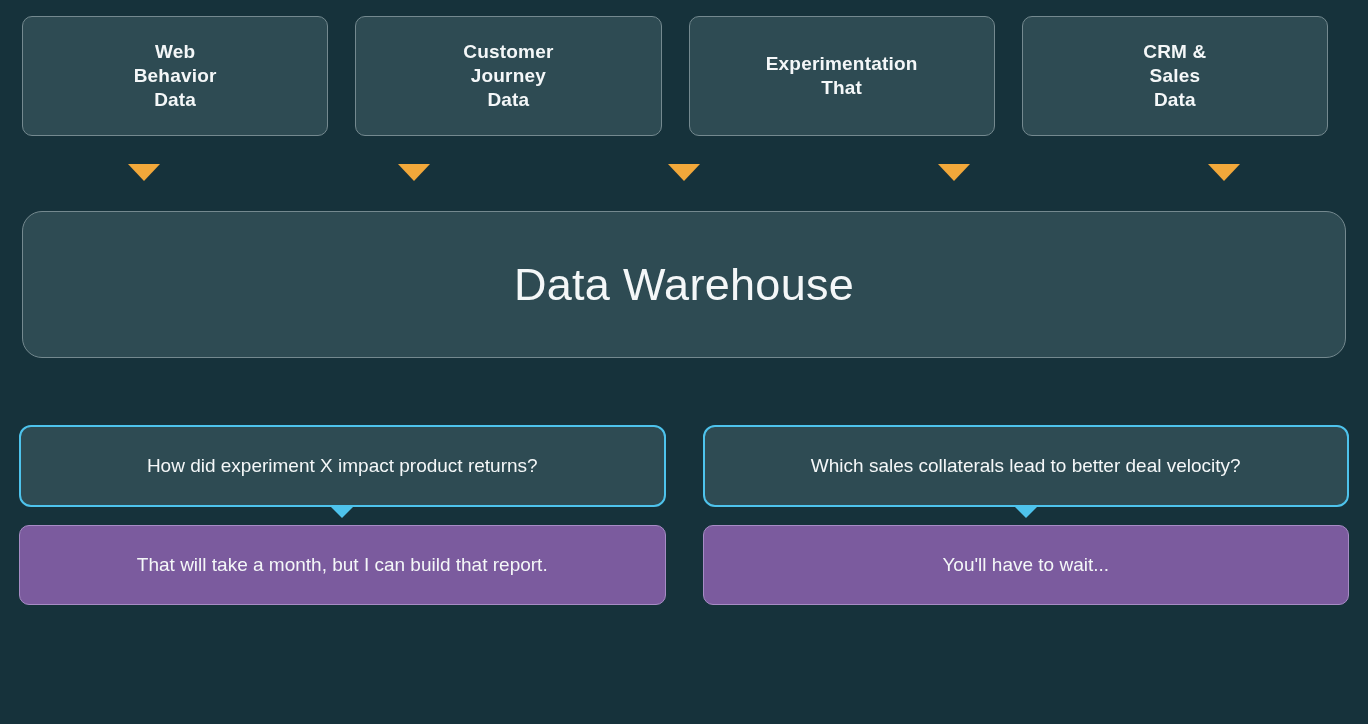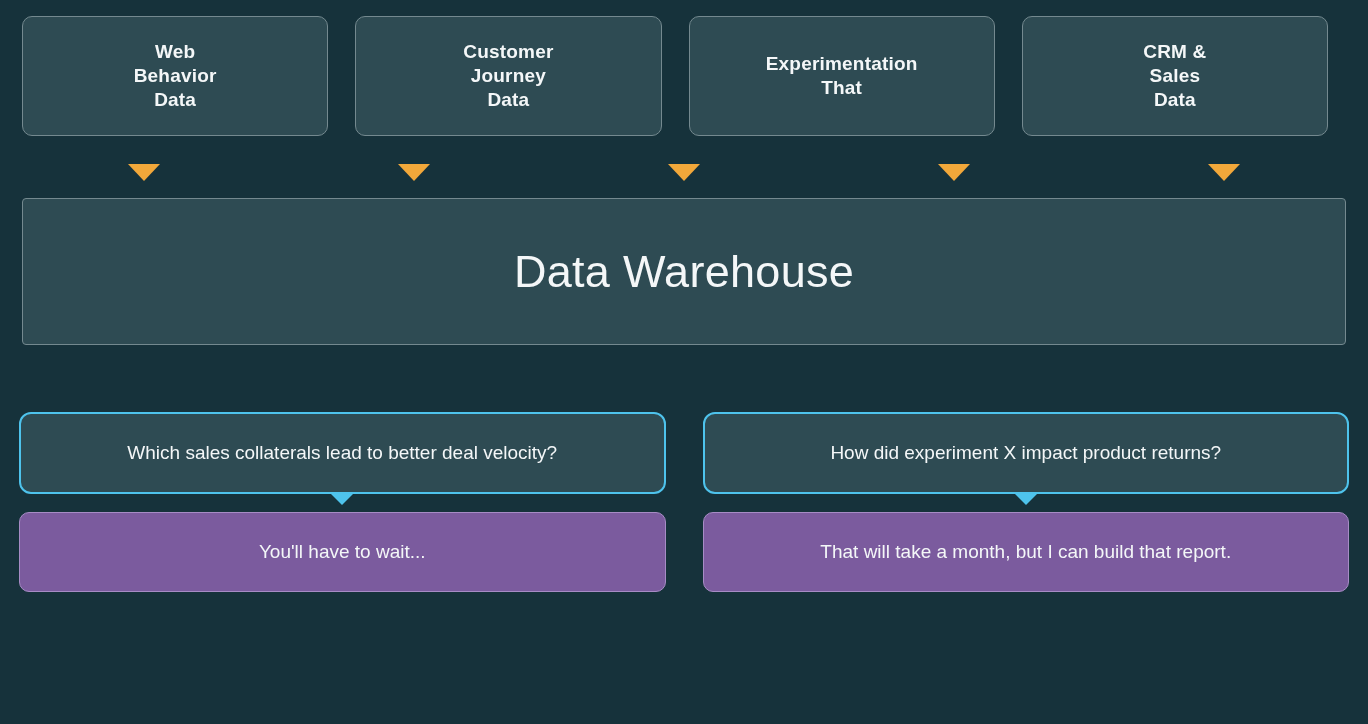--- a/index.html
+++ b/index.html
@@ -58,25 +58,25 @@
   }
   .arrow-down{
     width:0;height:0;
     border-left:16px solid transparent;
     border-right:16px solid transparent;
     border-top:17px solid var(--arrow);
   }
 
   
   .warehouse{
-    margin:17px 22px 0 22px;
+    margin:30px 22px 0 22px;
     height:147px;
     background:var(--panel);
     border:1px solid var(--panel-border);
-    border-radius:4px;
+    border-radius:20px;
     display:flex;
     align-items:center;
     justify-content:center;
     font-size:45px;
     font-weight:500;
     letter-spacing:.3px;
   }
 
   
   .qa-row{
@@ -166,24 +166,24 @@
 </div>
 
 <div class="warehouse">
   <span>Data Warehouse</span>
 </div>
 
 <div class="qa-row">
 
 
   <div class="qa-col">
+    <div class="question">How did experiment X impact product returns?</div>
+    <span class="pointer-down"></span>
+    <div class="answer">That will take a month, but I can build that report.</div>
+  </div>
+
+  <div class="qa-col">
     <div class="question">Which sales collaterals lead to better deal velocity?</div>
     <span class="pointer-down"></span>
     <div class="answer">You'll have to wait...</div>
   </div>
 
-  <div class="qa-col">
-    <div class="question">How did experiment X impact product returns?</div>
-    <span class="pointer-down"></span>
-    <div class="answer">That will take a month, but I can build that report.</div>
-  </div>
-
 </div>
 
 </body></html>

